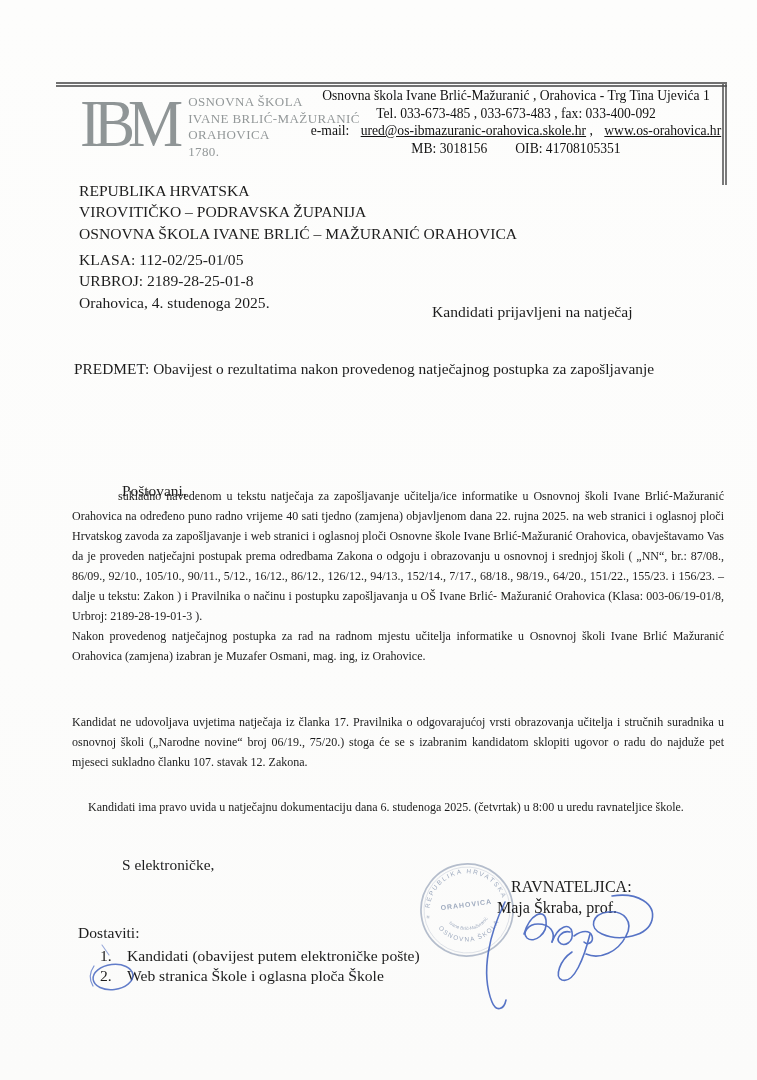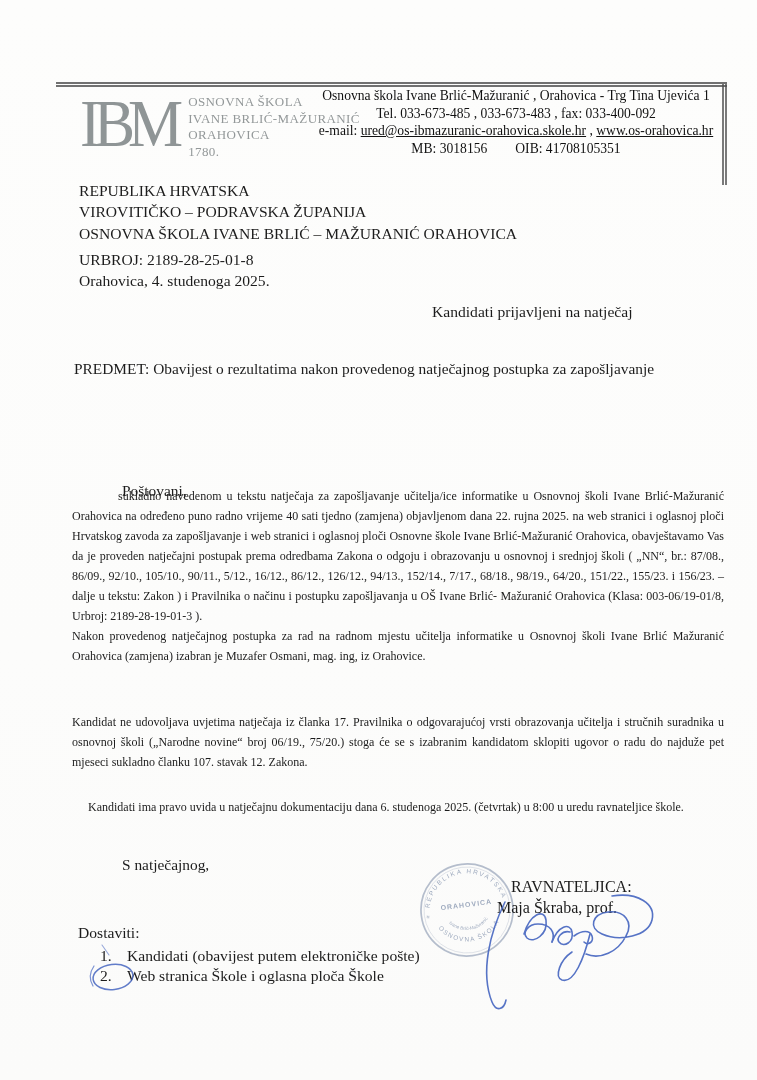--- a/index.html
+++ b/index.html
@@ -15,21 +15,21 @@
   
   .logo-row{left:80px;top:90px;display:flex;align-items:flex-start;}
   .monogram{
     font-family:"Liberation Serif",serif;font-size:62px;line-height:62px;
     color:#8f9596;letter-spacing:-7px;transform:scaleY(1.08);transform-origin:top left;
     padding-right:12px;
   }
   .logo-text{padding-top:4px;color:#939899;font-size:13px;line-height:16.5px;letter-spacing:.4px;}
   
   .contact{left:305px;top:87px;width:422px;text-align:center;font-size:13.6px;line-height:17.5px;color:#111;}
-  .contact a{color:#111;text-decoration:underline;}
+  .contact a{color:#111;text-decoration:underline;margin-left:8px;}
   .mb{margin-right:28px;}
   
   .inst{left:79px;top:180px;font-size:15.6px;line-height:21.4px;}
   .refs{left:79px;top:249px;font-size:15.6px;line-height:21.4px;}
   .recipient{left:432px;top:303px;font-size:15.6px;}
   .subject1{left:74px;top:360px;width:652px;font-size:15.4px;}
   .subject2{left:74px;top:394px;width:652px;text-align:center;font-size:15.4px;}
   .salutation{left:122px;top:451px;font-size:15.4px;margin-top:31px;}
   .para{left:72px;width:652px;font-size:12px;line-height:20px;text-align:justify;}
   .p1{top:486px;}
@@ -76,39 +76,40 @@
     </div>
   </div>
 
   <div class="abs inst">
     <div>REPUBLIKA HRVATSKA</div>
     <div>VIROVITIČKO – PODRAVSKA ŽUPANIJA</div>
     <div>OSNOVNA ŠKOLA IVANE BRLIĆ – MAŽURANIĆ ORAHOVICA</div>
   </div>
 
   <div class="abs refs">
+    <div>KLASA: 112-02/25-01/05</div>
     <div>URBROJ: 2189-28-25-01-8</div>
     <div>Orahovica, 4. studenoga 2025.</div>
   </div>
 
   <div class="abs recipient">Kandidati prijavljeni na natječaj</div>
 
   <div class="abs subject1">PREDMET: Obavijest o rezultatima nakon provedenog natječajnog postupka za zapošljavanje</div>
 
   <div class="abs salutation">Poštovani,</div>
 
   <div class="abs para p1">
     <div class="firstline">sukladno navedenom u tekstu natječaja za zapošljavanje učitelja/ice informatike u Osnovnoj školi Ivane Brlić-Mažuranić Orahovica na određeno puno radno vrijeme 40 sati tjedno (zamjena) objavljenom dana 22. rujna 2025. na web stranici i oglasnoj ploči Hrvatskog zavoda za zapošljavanje i web stranici i oglasnoj ploči Osnovne škole Ivane Brlić-Mažuranić Orahovica, obavještavamo Vas da je proveden natječajni postupak prema odredbama Zakona o odgoju i obrazovanju u osnovnoj i srednjoj školi ( „NN“, br.: 87/08., 86/09., 92/10., 105/10., 90/11., 5/12., 16/12., 86/12., 126/12., 94/13., 152/14., 7/17., 68/18., 98/19., 64/20., 151/22., 155/23. i 156/23. – dalje u tekstu: Zakon ) i Pravilnika o načinu i postupku zapošljavanja u OŠ Ivane Brlić- Mažuranić Orahovica (Klasa: 003-06/19-01/8, Urbroj: 2189-28-19-01-3 ).</div>
     <div>Nakon provedenog natječajnog postupka za rad na radnom mjestu učitelja informatike u Osnovnoj školi Ivane Brlić Mažuranić Orahovica (zamjena) izabran je Muzafer Osmani, mag. ing, iz Orahovice.</div>
   </div>
 
   <div class="abs para p2">Kandidat ne udovoljava uvjetima natječaja iz članka 17. Pravilnika o odgovarajućoj vrsti obrazovanja učitelja i stručnih suradnika u osnovnoj školi („Narodne novine“ broj 06/19., 75/20.) stoga će se s izabranim kandidatom sklopiti ugovor o radu do najduže pet mjeseci sukladno članku 107. stavak 12. Zakona.</div>
   <div class="abs para p3">Kandidati ima pravo uvida u natječajnu dokumentaciju dana 6. studenoga 2025. (četvrtak) u 8:00 u uredu ravnateljice škole.</div>
 
-  <div class="abs closing">S natječajnog,</div>
+  <div class="abs closing">S elektroničke,</div>
 
   <svg class="abs stamp" viewBox="0 0 100 100" aria-hidden="true">
     <defs>
       <path id="arcTop" d="M 13 57 A 37.5 37.5 0 1 1 87 57"></path>
       <path id="arcMid" d="M 26 54 A 26 26 0 0 0 74 54"></path>
       <path id="arcBot" d="M 14 51 A 36.5 36.5 0 0 0 86 51"></path>
     </defs>
     <g transform="rotate(-7 50 50)" opacity="0.85">
       <circle cx="50" cy="50" r="46" fill="none" stroke="#93a0b6" stroke-width="1.7" opacity="0.8"></circle>
       <circle cx="50" cy="50" r="43" fill="none" stroke="#9aa6ba" stroke-width="0.6" opacity="0.55"></circle>

